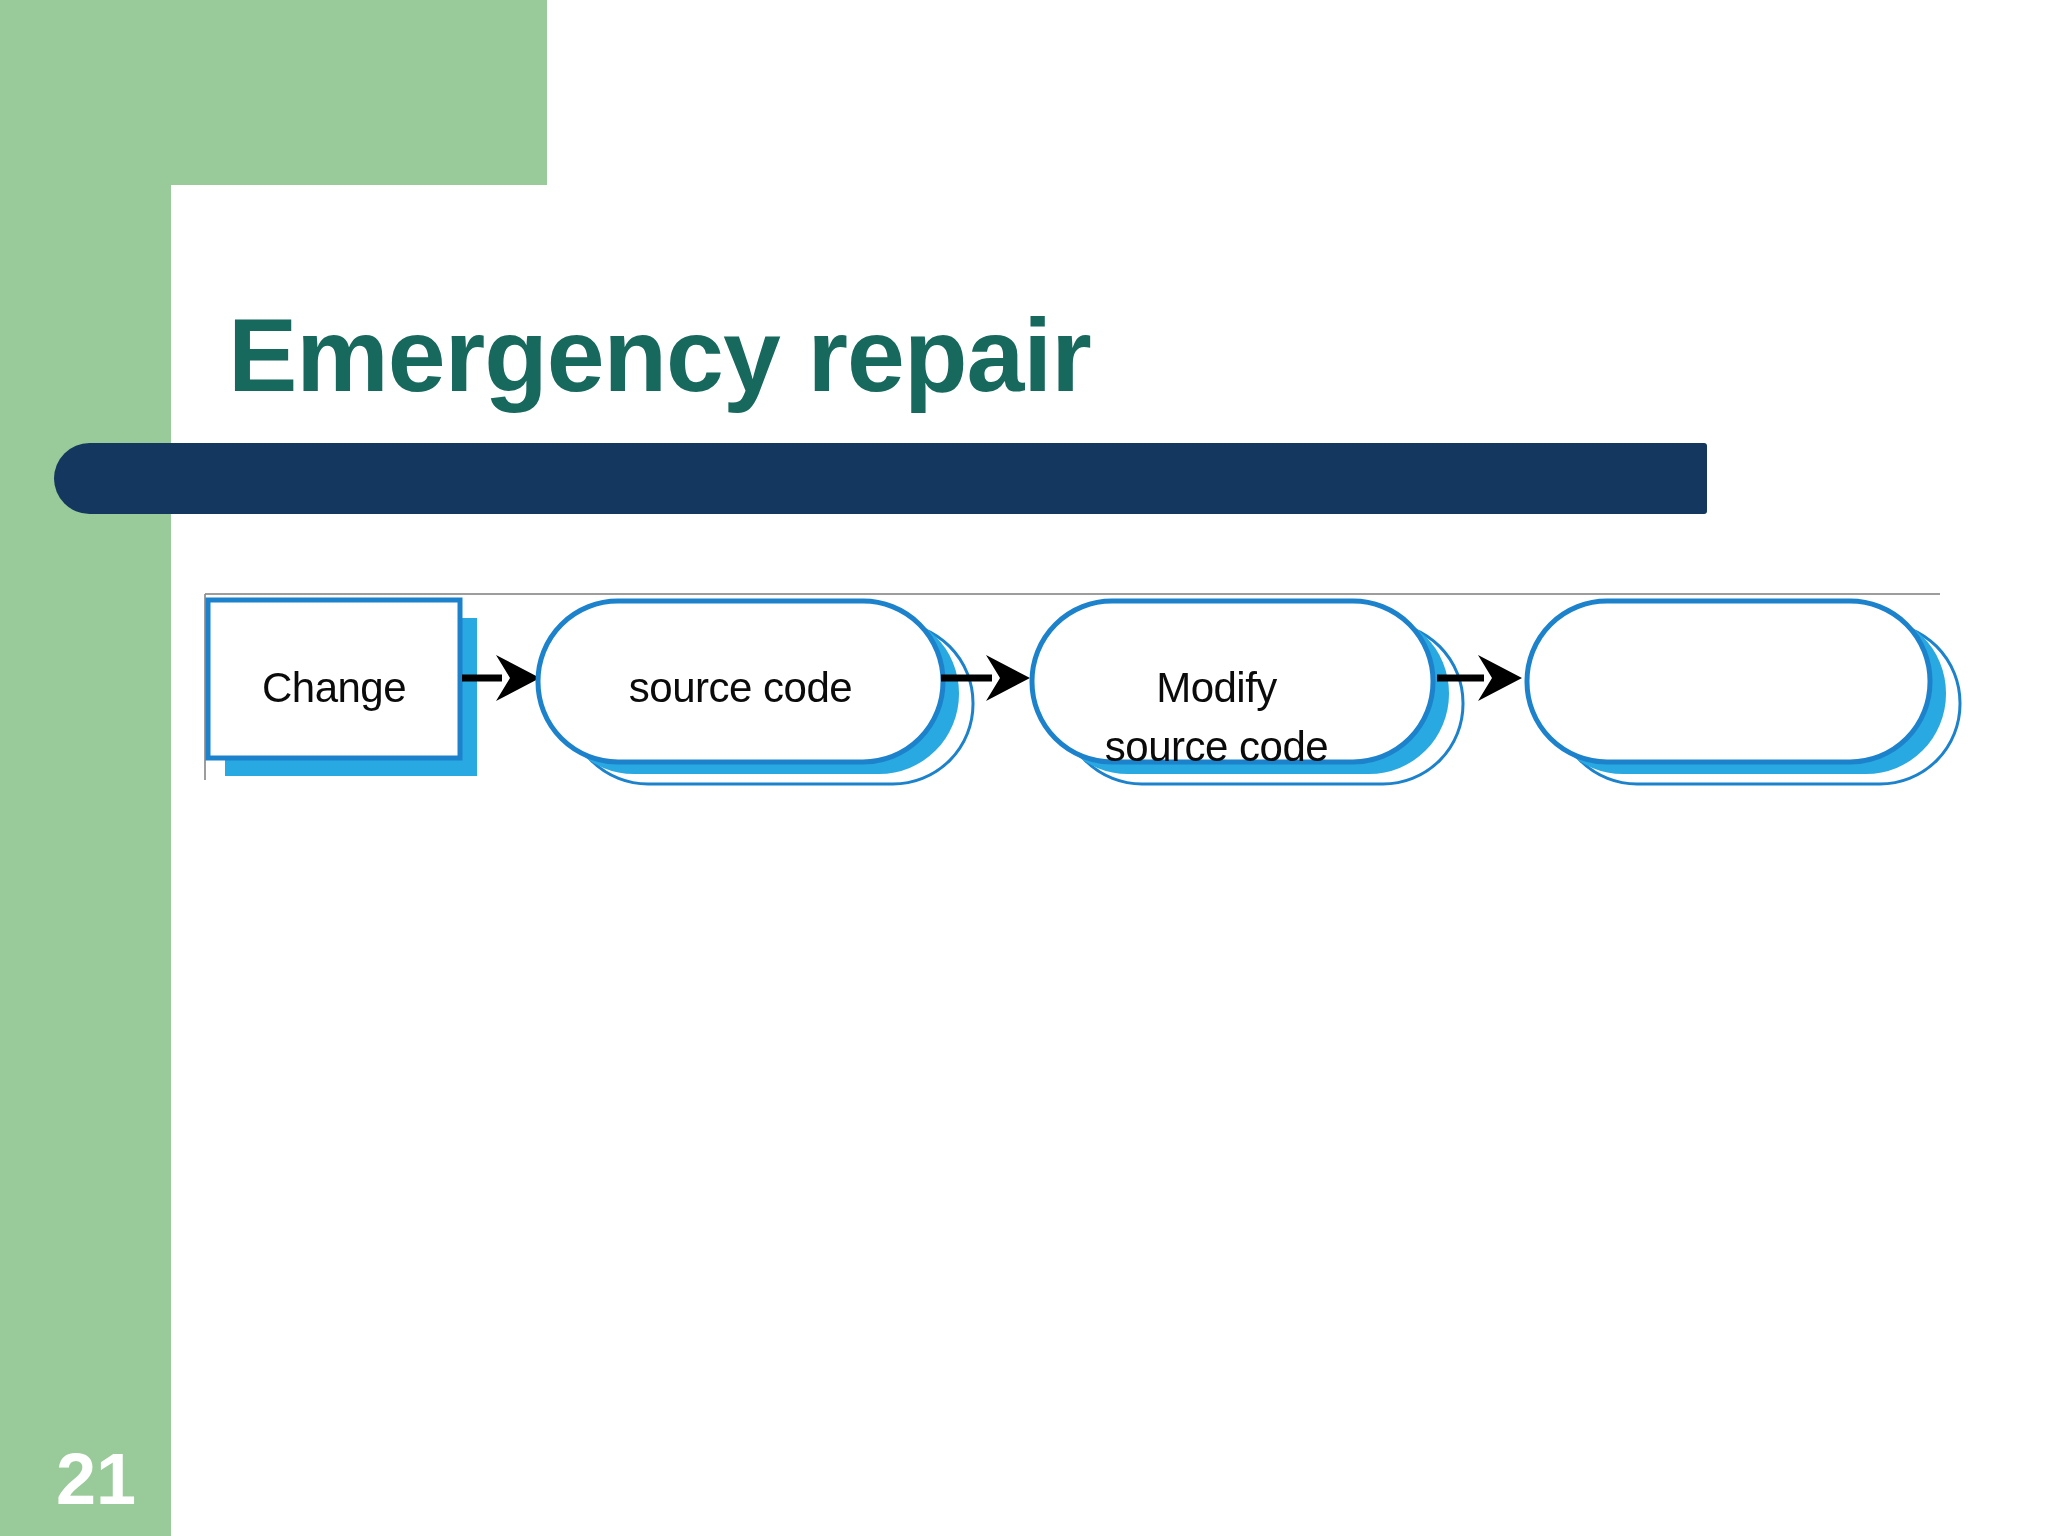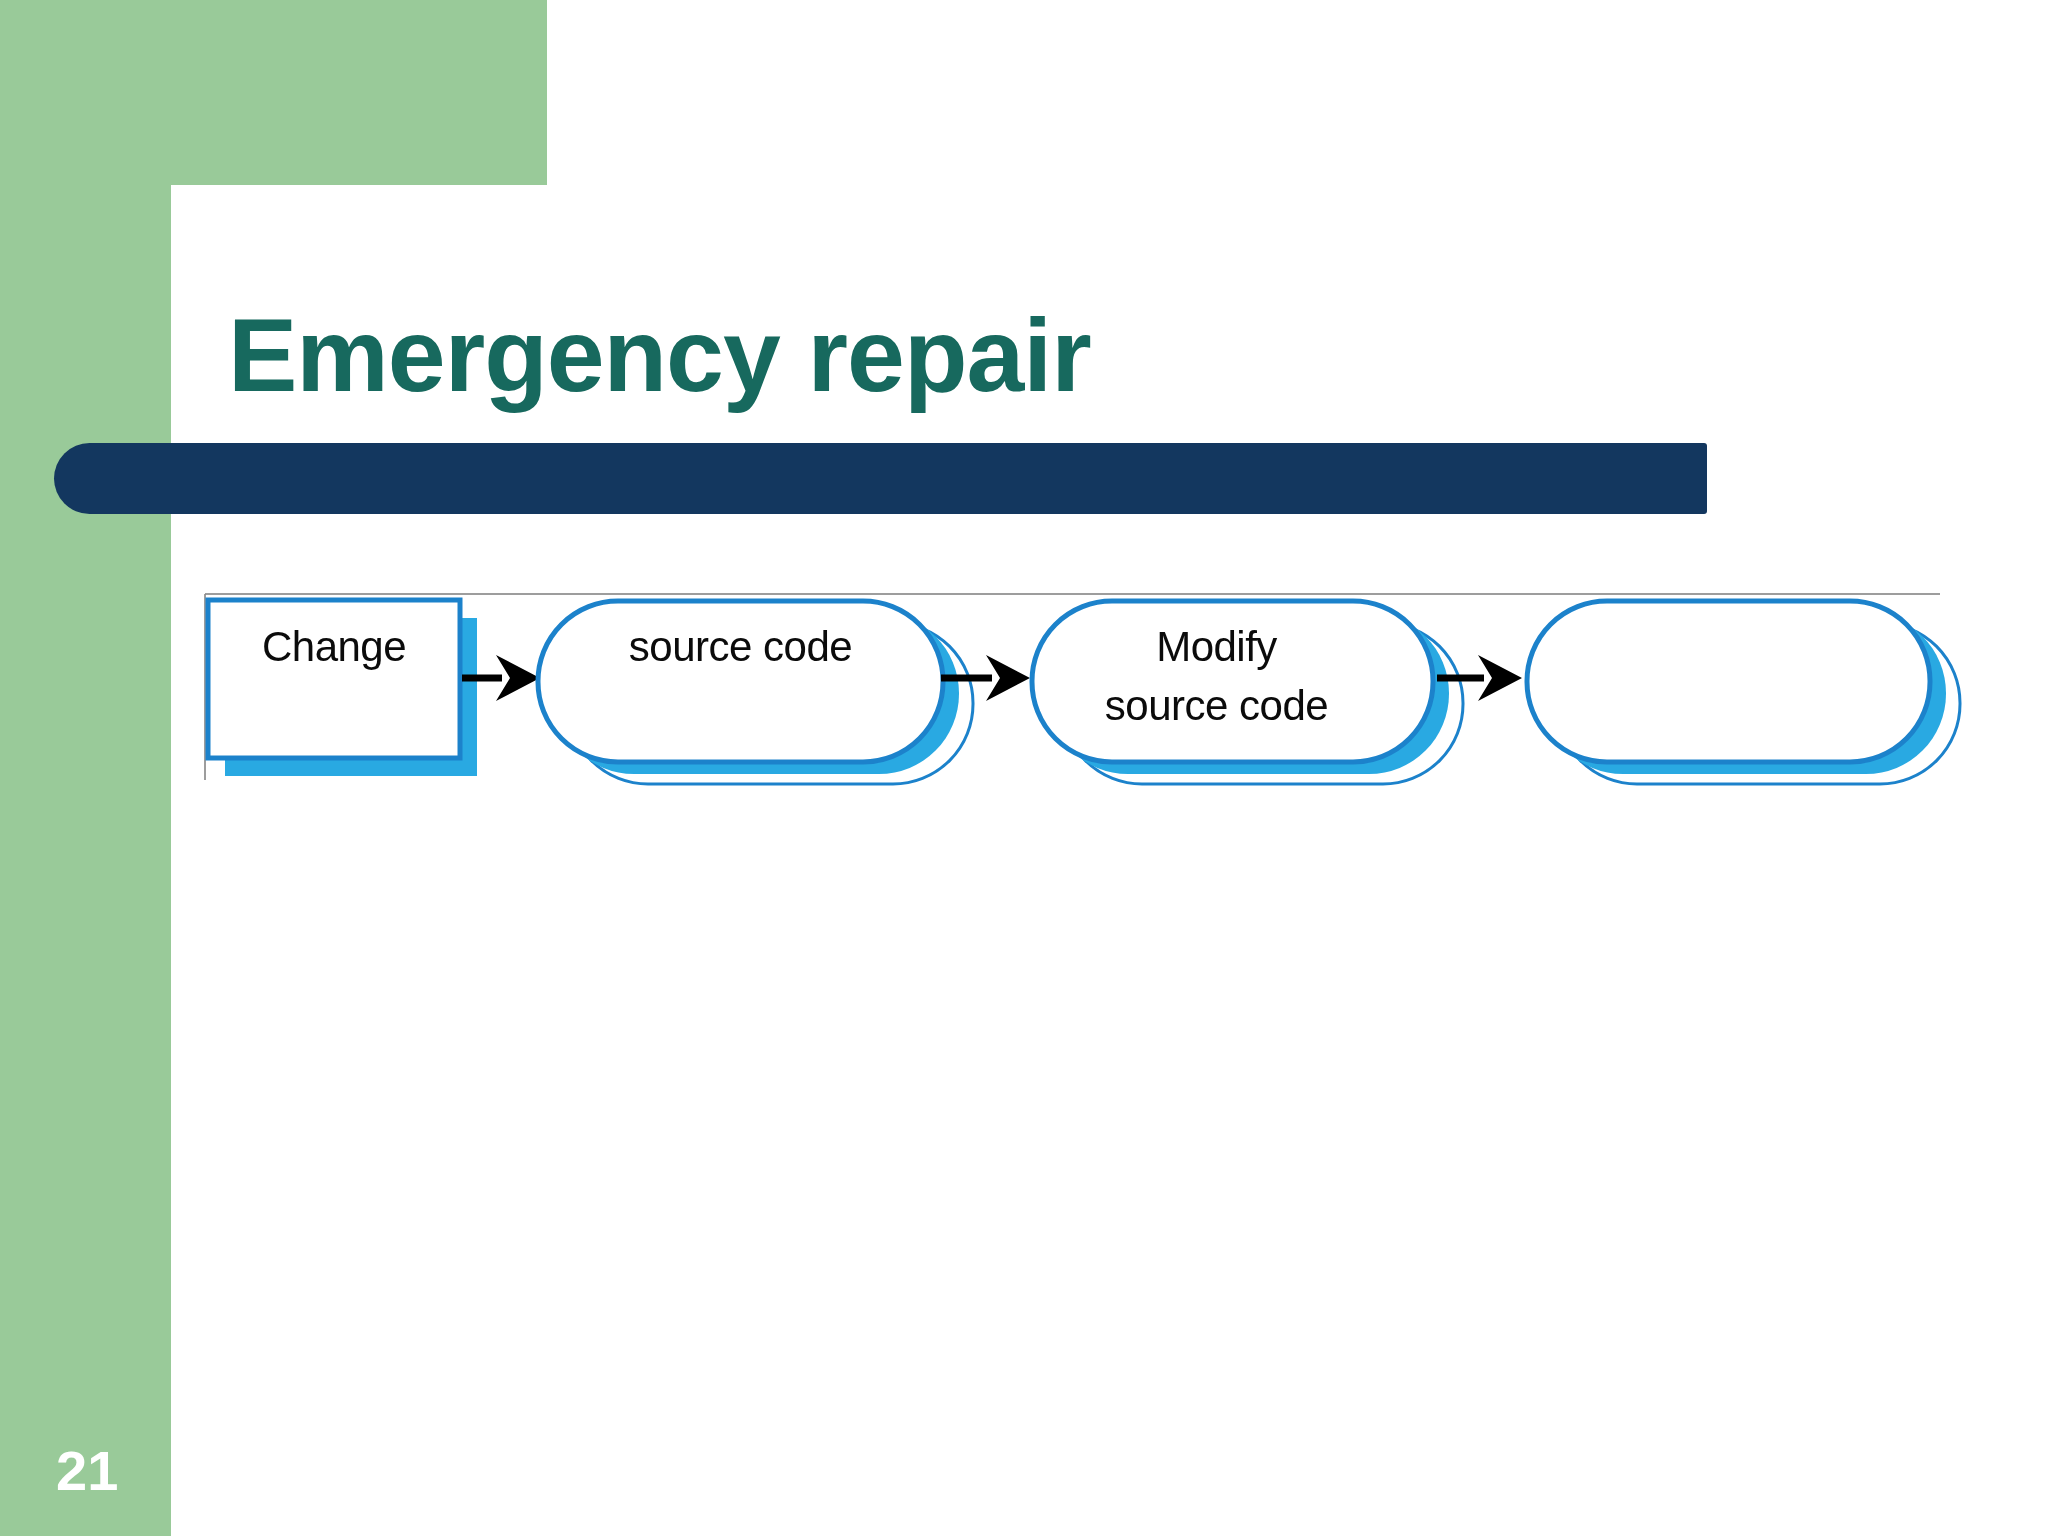--- a/index.html
+++ b/index.html
@@ -64,31 +64,32 @@
   }
   .flow-diagram svg { position: absolute; left: 0; top: 0; }
 
   .node-label {
     position: absolute;
     text-align: center;
     font-size: 42px;
     line-height: 59px;
     color: #0b0b0b;
     letter-spacing: -0.5px;
+    margin-top: 41px;
   }
   .label-change  { left: 208px;  top: 617px; width: 252px; }
   .label-analyse { left: 538px;  top: 617px; width: 405px; }
   .label-modify  { left: 1016px; top: 617px; width: 401px; }
   .label-deliver { left: 1527px; top: 617px; width: 403px; }
 
   
   .page-number {
     position: absolute;
     left: 56px; top: 1438px;
-    font-size: 56px;
+    font-size: 72px;
     font-weight: bold;
     color: #ffffff;
   }
 </style>
 </head>
 <body>
 
 <div id="slide">
 
   <div class="green-top-band"></div>

